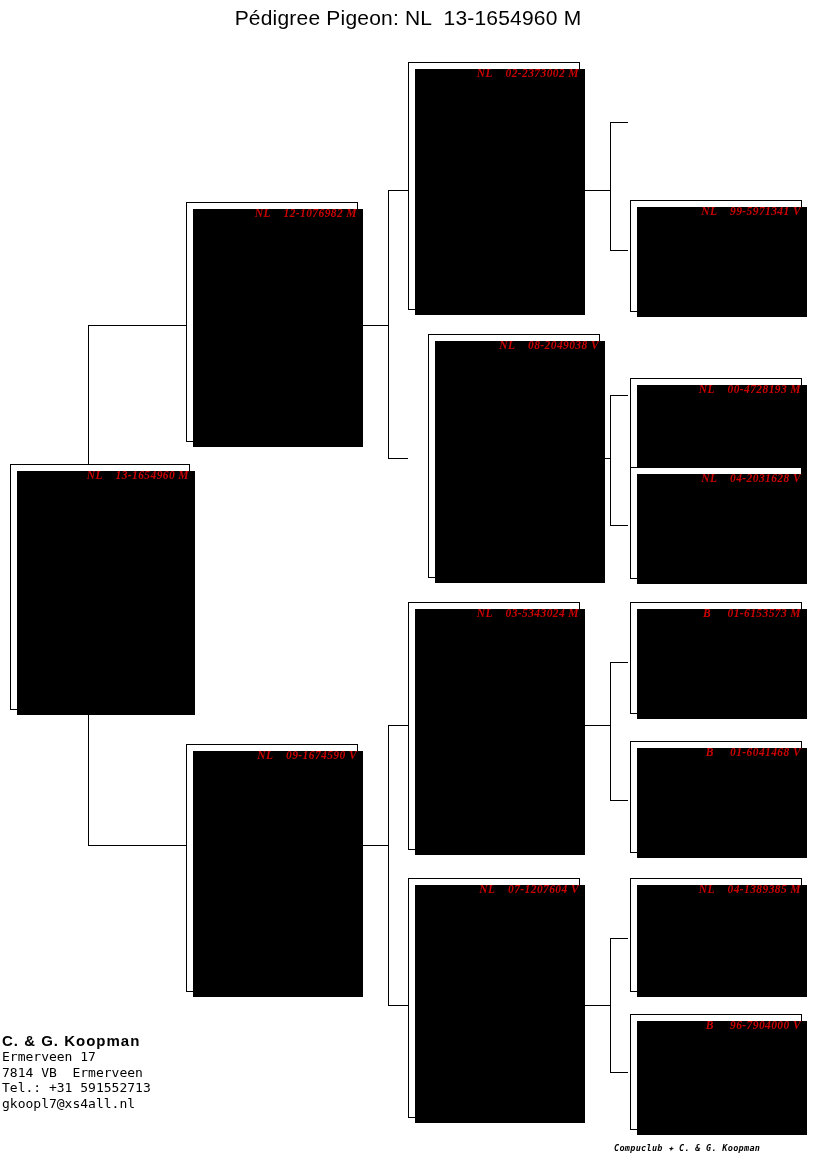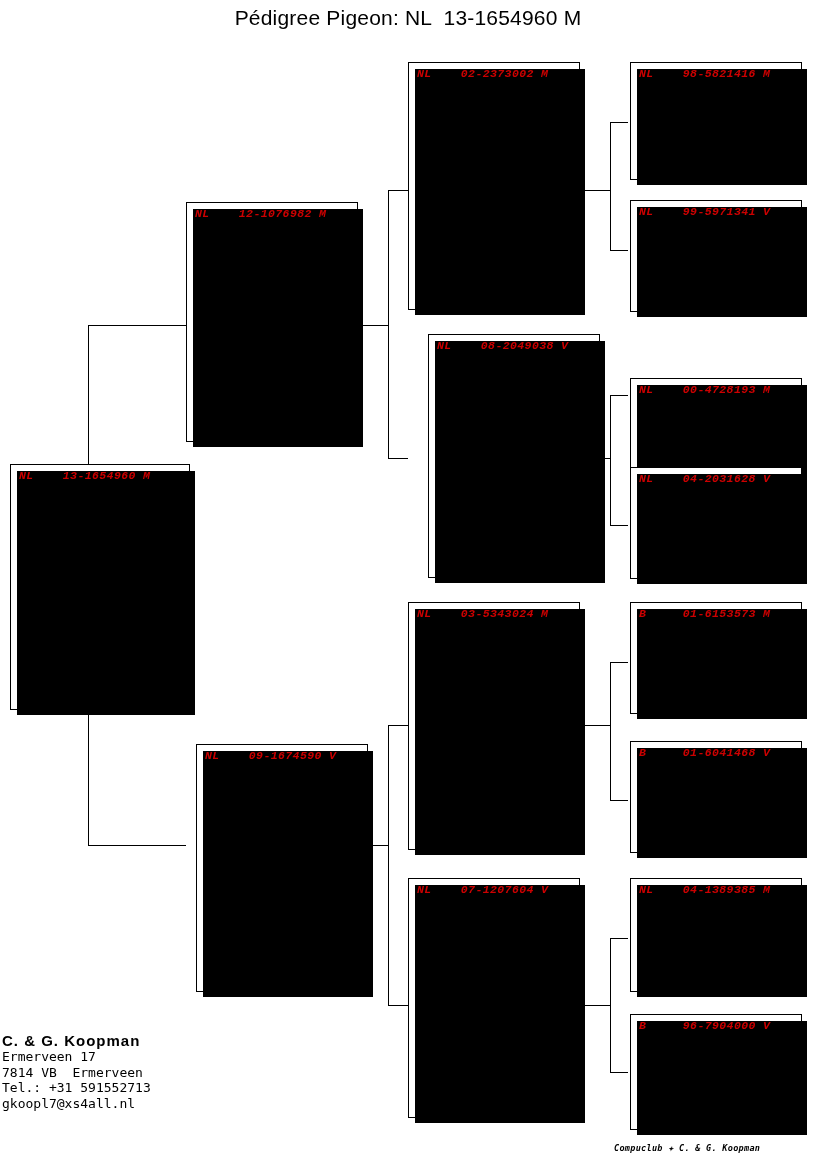--- a/index.html
+++ b/index.html
@@ -13,22 +13,22 @@
     position:absolute;left:0;top:6px;width:816px;text-align:center;
     font-family:"Liberation Sans","DejaVu Sans",sans-serif;
     font-size:21px;color:#000;letter-spacing:0.2px;white-space:pre;
   }
 
   
   .box{position:absolute;box-sizing:border-box;background:#ffffff;border:1px solid #000;z-index:3;}
   .box .shadow{position:absolute;left:6px;top:6px;right:-6px;bottom:-6px;background:#000;z-index:-1;}
   .hdr{
     color:#cc0000;font-weight:bold;font-style:italic;
-    font-family:Liberation Mono, monospace;
-    font-size:11.5px;white-space:pre;padding:4px 0 2px 8px;letter-spacing:0.4px;
+    font-family:Liberation Serif, serif;
+    font-size:11.5px;white-space:pre;padding:4px 0 2px 8px;letter-spacing:0.4px;text-align:right;
   }
   .body{
     color:#000;font-size:11.2px;line-height:15.6px;white-space:pre;
     padding:1px 0 0 8px;letter-spacing:0.15px;
   }
   .body.tight{line-height:15.4px;}
 
   
   .ln{position:absolute;background:#000;z-index:1;}
   .hln{height:1px;}
@@ -101,21 +101,21 @@
     <div class="shadow"></div>
     <div class="hdr">NL    12-1076982 M</div>
     <div class="body">"ROYAL DREAM"
 C &amp; G Koopman
 Kras
 Halfbroer van:
 Daydream, 1e npo
 Estefan, 1e npo</div>
   </div>
 
-  <div class="box" style="left:196px;top:744px;width:172px;height:248px;">
+  <div class="box" style="left:186px;top:744px;width:172px;height:248px;">
     <div class="shadow"></div>
     <div class="hdr">NL    09-1674590 V</div>
     <div class="body tight">"SARAH"
 C &amp; G Koopman
 Kras
 Halfzus van:
 -Believer, 1e nat.
 as-duif Fondspiegel
 2011 -2013
 -Zina, 2e nat. as-
@@ -189,29 +189,20 @@
 Mighty Man, Annelies
 O.a. Moeder Believer
 1e nat. as-duif een-
 daagse fond, Fond-
 spiegel klassement
  2011- 2012 - 2013
 1e as-duif rayon 10
 afdeling 10 in 2011</div>
   </div>
 
-  <div class="box" style="left:630px;top:62px;width:172px;height:118px;">
-    <div class="shadow"></div>
-    <div class="hdr">NL    98-5821416 M</div>
-    <div class="body">"KLEINE DIRK"
-C &amp; G Koopman
-Kras
-5e Wereldkamp. 1998
-1e Nat. asduif 1999</div>
-  </div>
 
   <div class="box" style="left:630px;top:200px;width:172px;height:112px;">
     <div class="shadow"></div>
     <div class="hdr">NL    99-5971341 V</div>
     <div class="body">"ANNELIES"
 C &amp; G Koopman
 Kras
 Zus Kleine Dirk,
 Moeder van Magic Man</div>
   </div>

